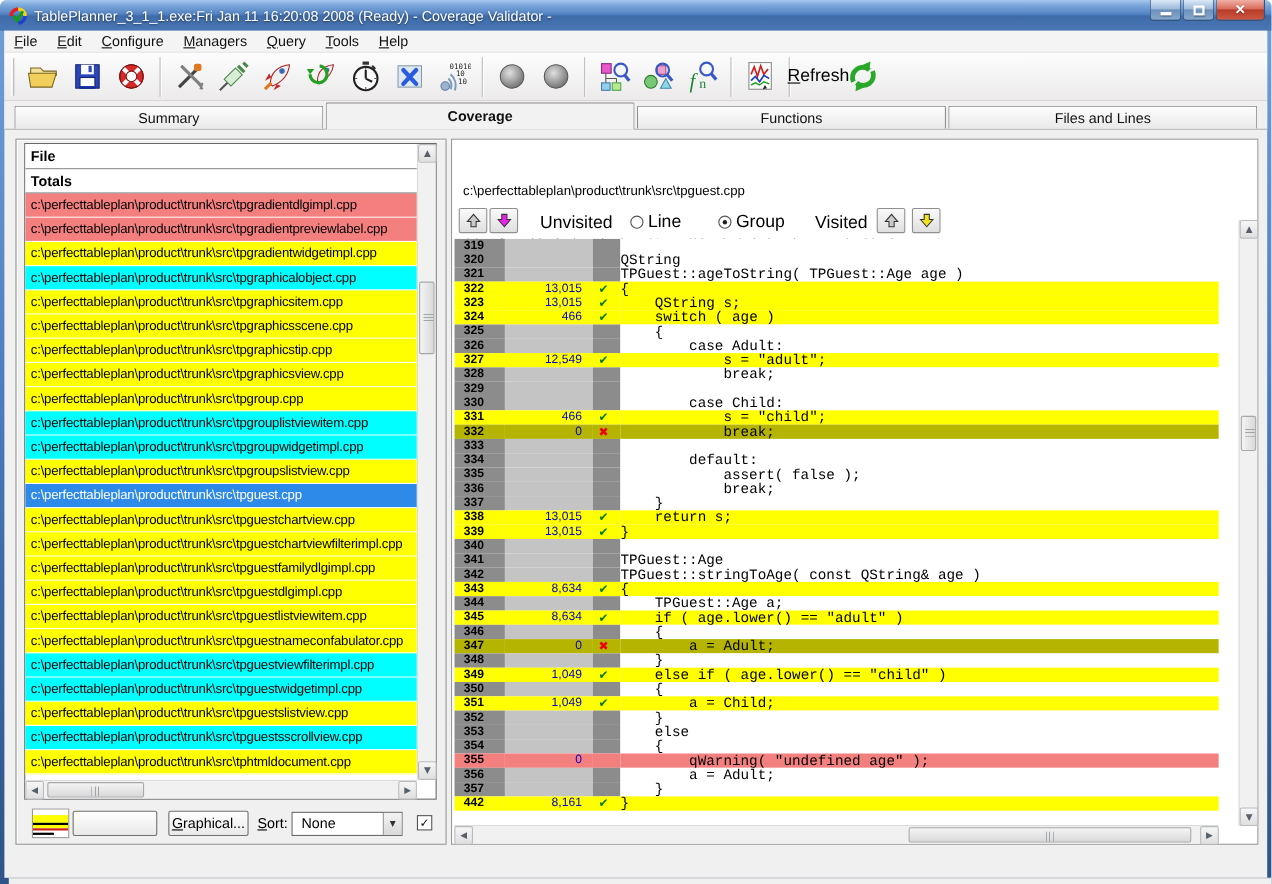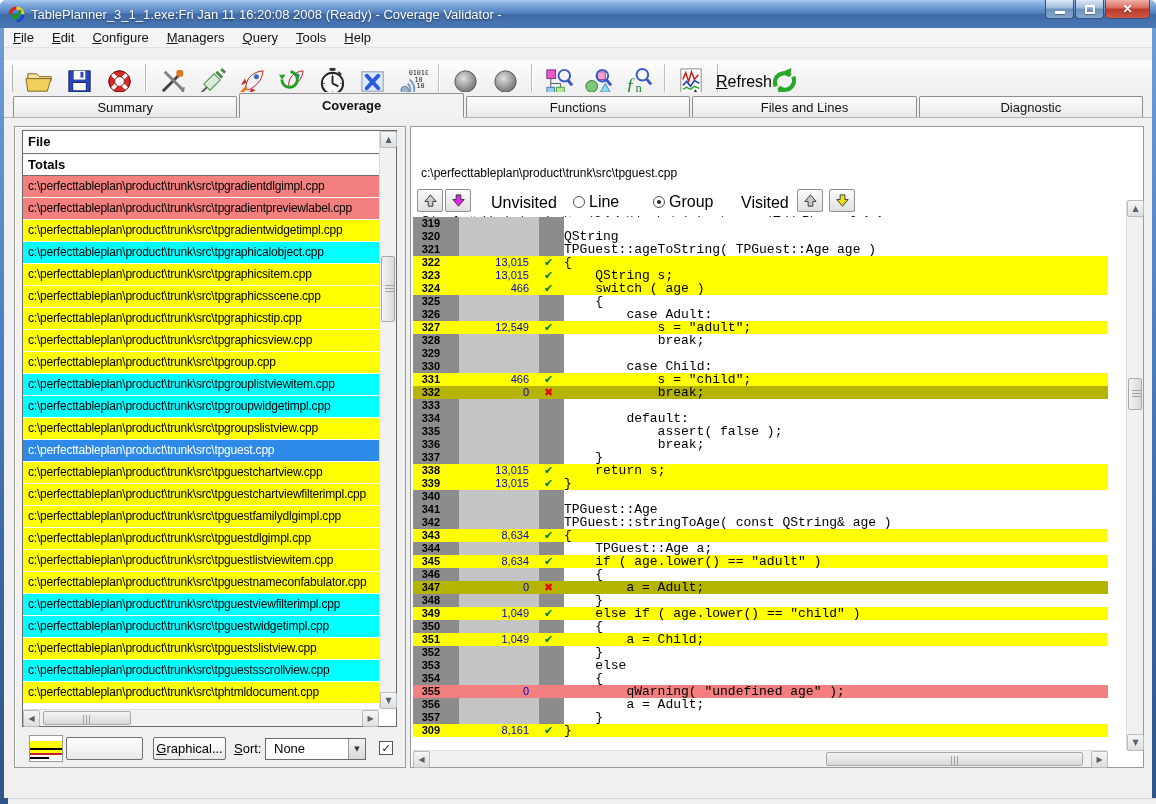--- a/index.html
+++ b/index.html
@@ -31,21 +31,21 @@
   .glyph-min { width:10px; height:3px; background:#fff; box-shadow:0 1px 1px rgba(0,0,0,.4); margin-top:6px; }
   .glyph-max { width:10px; height:9px; border:2px solid #fff; box-shadow:0 1px 1px rgba(0,0,0,.3); }
   .glyph-close { color:#fff; font-size:12px; font-weight:bold; text-shadow:0 1px 1px rgba(0,0,0,.4); }
   
   .client { position:absolute; left:4px; top:28px; width:1148px; height:770px; background:#f0f0f0; }
   
   .menubar { position:absolute; left:0; top:0; width:1148px; height:20px; background:#f4f4f4;
     display:flex; align-items:center; font-size:13px; color:#111; border-bottom:1px solid #e2e2e2; }
   .menu-item { padding:2px 9px; cursor:default; }
   
-  .toolbar { position:absolute; left:0; top:32px; width:1148px; height:44px;
+  .toolbar { position:absolute; left:0; top:20px; width:1148px; height:44px;
     background:linear-gradient(180deg,#fdfdfd,#eceaea); border-bottom:1px solid #d4d4d4;
     display:flex; align-items:center; padding-left:4px; }
   .tb-grip { width:3px; height:34px; border-left:1px solid #fff; border-right:1px solid #b3b3b3; margin:0 6px 0 2px; }
   .tb-btn { width:40px; height:40px; display:flex; align-items:center; justify-content:center; }
   .tb-btn svg { width:31px; height:31px; }
   .tb-sep { width:1px; height:36px; background:#bdbdbd; box-shadow:1px 0 0 #fff; margin:0 6px; }
   
   .tabbar { position:absolute; left:0; top:64px; width:1148px; height:26px; background:#f0f0f0;
     display:flex; align-items:flex-end; padding:0 8px; border-bottom:1px solid #b5b5b5; }
   .tab { flex:1; height:21px; margin:0 1px; display:flex; align-items:center; justify-content:center;
@@ -320,21 +320,20 @@
             <path d="M10 22 l-1 8 9 -4 z" fill="#28a828"></path>
           </svg>
         </div>
       </div>
 
     <div class="tabbar">
         <div class="tab">Summary</div>
         <div class="tab active">Coverage</div>
         <div class="tab">Functions</div>
         <div class="tab">Files and Lines</div>
-        <div class="tab">Diagnostic</div>
       </div>
 
     <div class="left-panel">
       <div class="filelist">
         <div class="fl-inner">
           <div class="fl-header">File</div>
           <div class="fl-totals">Totals</div>
 
         <div class="fl-row pink">c:\perfecttableplan\product\trunk\src\tpgradientdlgimpl.cpp</div>
             <div class="fl-row pink">c:\perfecttableplan\product\trunk\src\tpgradientpreviewlabel.cpp</div>
@@ -663,21 +662,21 @@
             <div class="c-mrk"></div>
             <div class="c-code"><span>        a = Adult;</span></div>
           </div>
           <div class="crow">
             <div class="c-num">357</div>
             <div class="c-cnt"></div>
             <div class="c-mrk"></div>
             <div class="c-code"><span>    }</span></div>
           </div>
           <div class="crow bg-y">
-            <div class="c-num">309</div>
+            <div class="c-num">442</div>
             <div class="c-cnt">8,161</div>
             <div class="c-mrk ok">✔</div>
             <div class="c-code"><span>}</span></div>
           </div>
         </div>
       <div class="code-vsb">
         <div class="sb-arrow" style="top:0;left:0;">▲</div>
         <div class="sb-thumb" style="left:1px;width:14px;top:178px;height:32px;">
             <div class="grip3-v"></div>
           </div>

